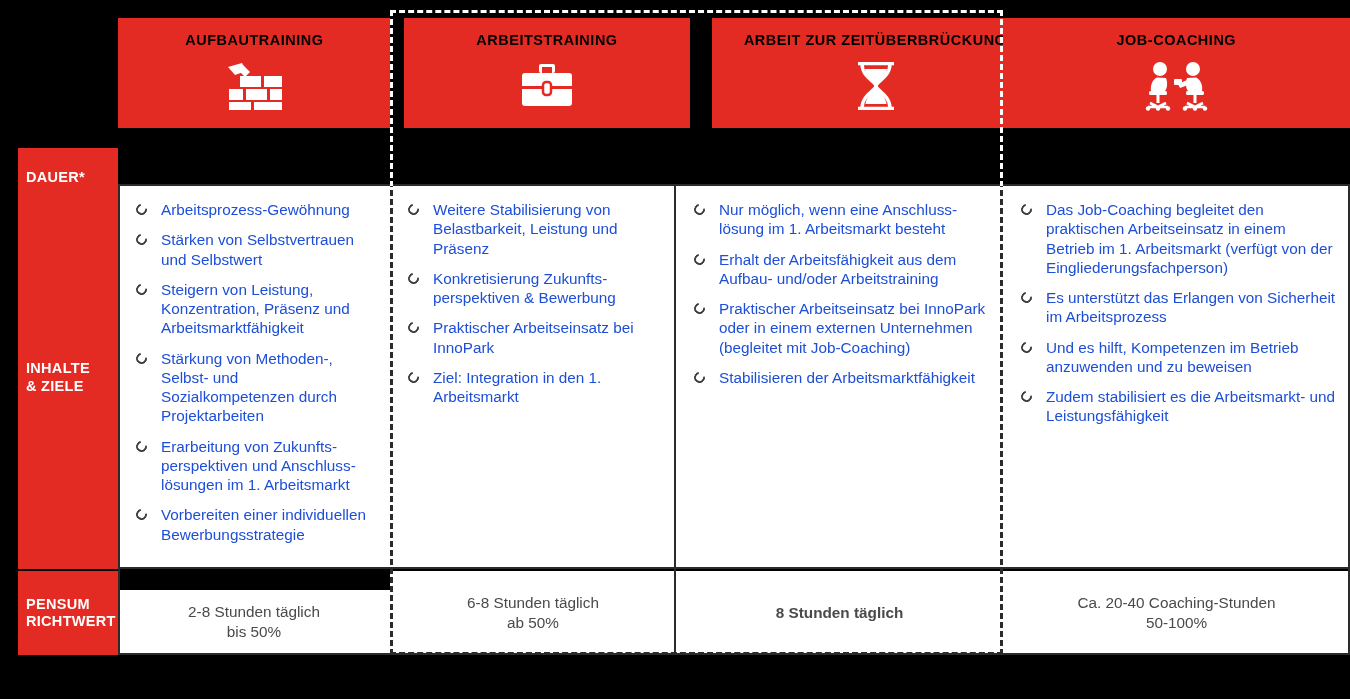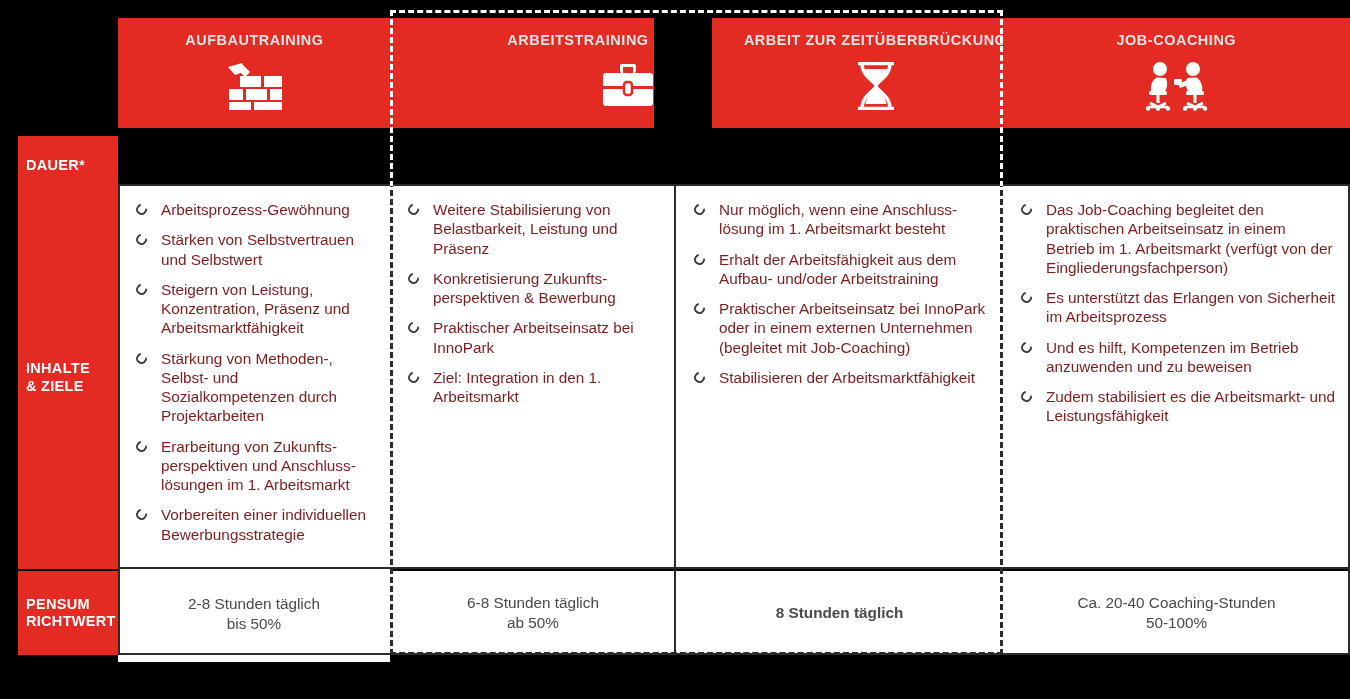--- a/index.html
+++ b/index.html
@@ -27,21 +27,21 @@
     height: 655px;
   }
 
   
   .cell { position: absolute; }
 
   
   .hdr {
     top: 18px; height: 110px;
     background: #E32B23;
-    color: #e5e5e5;
+    color: #000000;
     display: flex;
     flex-direction: column;
     align-items: center;
     justify-content: flex-start;
     padding-top: 14px;
   }
   .hdr-title {
     font-weight: bold;
     font-size: 15.5px;
     letter-spacing: 0.6px;
@@ -71,21 +71,21 @@
     background: #ffffff;
     color: #3a3a3a;
   }
 
   ul.bullets {
     list-style: none;
     margin: 0;
     padding: 14px 14px 10px 12px;
     font-size: 15.3px;
     line-height: 1.26;
-    color: #7f1d1d;
+    color: #1d4ed8;
   }
   ul.bullets li {
     position: relative;
     padding-left: 31px;
     margin-bottom: 11px;
   }
   ul.bullets li:last-child { margin-bottom: 0; }
   ul.bullets li .bullet {
     position: absolute;
     left: 6px;
@@ -138,21 +138,21 @@
             <rect x="3" y="27" width="14" height="11"></rect>
             <rect x="20" y="27" width="21" height="11"></rect>
             <rect x="44" y="27" width="12" height="11"></rect>
             <rect x="3" y="40" width="22" height="8"></rect>
             <rect x="28" y="40" width="28" height="8"></rect>
           </g>
         </svg>
       </div>
     </div>
 
-    <div class="cell hdr" style="left:368px;width:286px;align-items:flex-end;">
+    <div class="cell hdr" style="left:404px;width:286px;">
       <div class="hdr-title">ARBEITSTRAINING</div>
       <div class="hdr-icon">
         <svg width="52" height="48" viewBox="0 0 52 48">
           <g fill="#ffffff">
             <rect x="18" y="2" width="16" height="9" rx="2"></rect>
             <rect x="21" y="5" width="10" height="7" fill="#E32B23"></rect>
             <rect x="1" y="11" width="50" height="15" rx="3"></rect>
             <path d="M1,26 L51,26 L51,41 a3,3 0 0 1 -3,3 L4,44 a3,3 0 0 1 -3,-3 Z"></path>
             <rect x="1" y="24" width="50" height="3" fill="#E32B23"></rect>
             <rect x="22" y="20" width="8" height="13" rx="3" fill="#ffffff" stroke="#E32B23" stroke-width="2.5"></rect>
@@ -200,21 +200,21 @@
             <rect x="53.5" y="34" width="3" height="8"></rect>
             <path d="M45,46 L65,46 M47,42 L55,46 M63,42 L55,46" stroke="#ffffff" stroke-width="2.6" fill="none"></path>
             <circle cx="45" cy="47.5" r="2.2"></circle>
               <circle cx="65" cy="47.5" r="2.2"></circle>
               <circle cx="55" cy="47.5" r="2.2"></circle>
           </g>
         </svg>
       </div>
     </div>
 
-    <div class="cell lbl" style="top:136px;height:60px;">
+    <div class="cell lbl" style="top:148px;height:60px;">
       <span>DAUER*</span>
     </div>
     <div class="cell" style="left:118px;top:136px;width:272px;height:48px;background:#000;"></div>
     <div class="cell" style="left:390px;top:136px;width:286px;height:48px;background:#000;"></div>
     <div class="cell" style="left:676px;top:136px;width:327px;height:48px;background:#000;"></div>
     <div class="cell" style="left:1003px;top:136px;width:347px;height:48px;background:#000;"></div>
 
     <div class="cell lbl" style="top:186px;height:383px;">
       <span>
         <span>INHALTE</span><br><span>&amp; ZIELE</span>
@@ -255,21 +255,21 @@
           <li><span class="bullet"></span><span>Zudem stabilisiert es die Arbeits­markt- und Leistungsfähigkeit</span></li>
         </ul>
     </div>
 
     <div class="cell lbl" style="top:571px;height:84px;">
       <span>
         <span>PENSUM</span><br><span>RICHTWERT</span>
       </span>
     </div>
 
-    <div class="cell body-cell" style="left:118px;top:566px;width:272px;height:96px;">
+    <div class="cell body-cell" style="left:118px;top:590px;width:272px;height:64px;">
       <div class="pensum-txt">
         <span><span>2-8 Stunden täglich</span><br><span>bis 50%</span></span>
       </div>
     </div>
     <div class="cell body-cell" style="left:390px;top:571px;width:286px;height:84px;">
       <div class="pensum-txt">
         <span><span>6-8 Stunden täglich</span><br><span>ab 50%</span></span>
       </div>
     </div>
     <div class="cell body-cell" style="left:676px;top:571px;width:327px;height:84px;font-weight:bold;">

